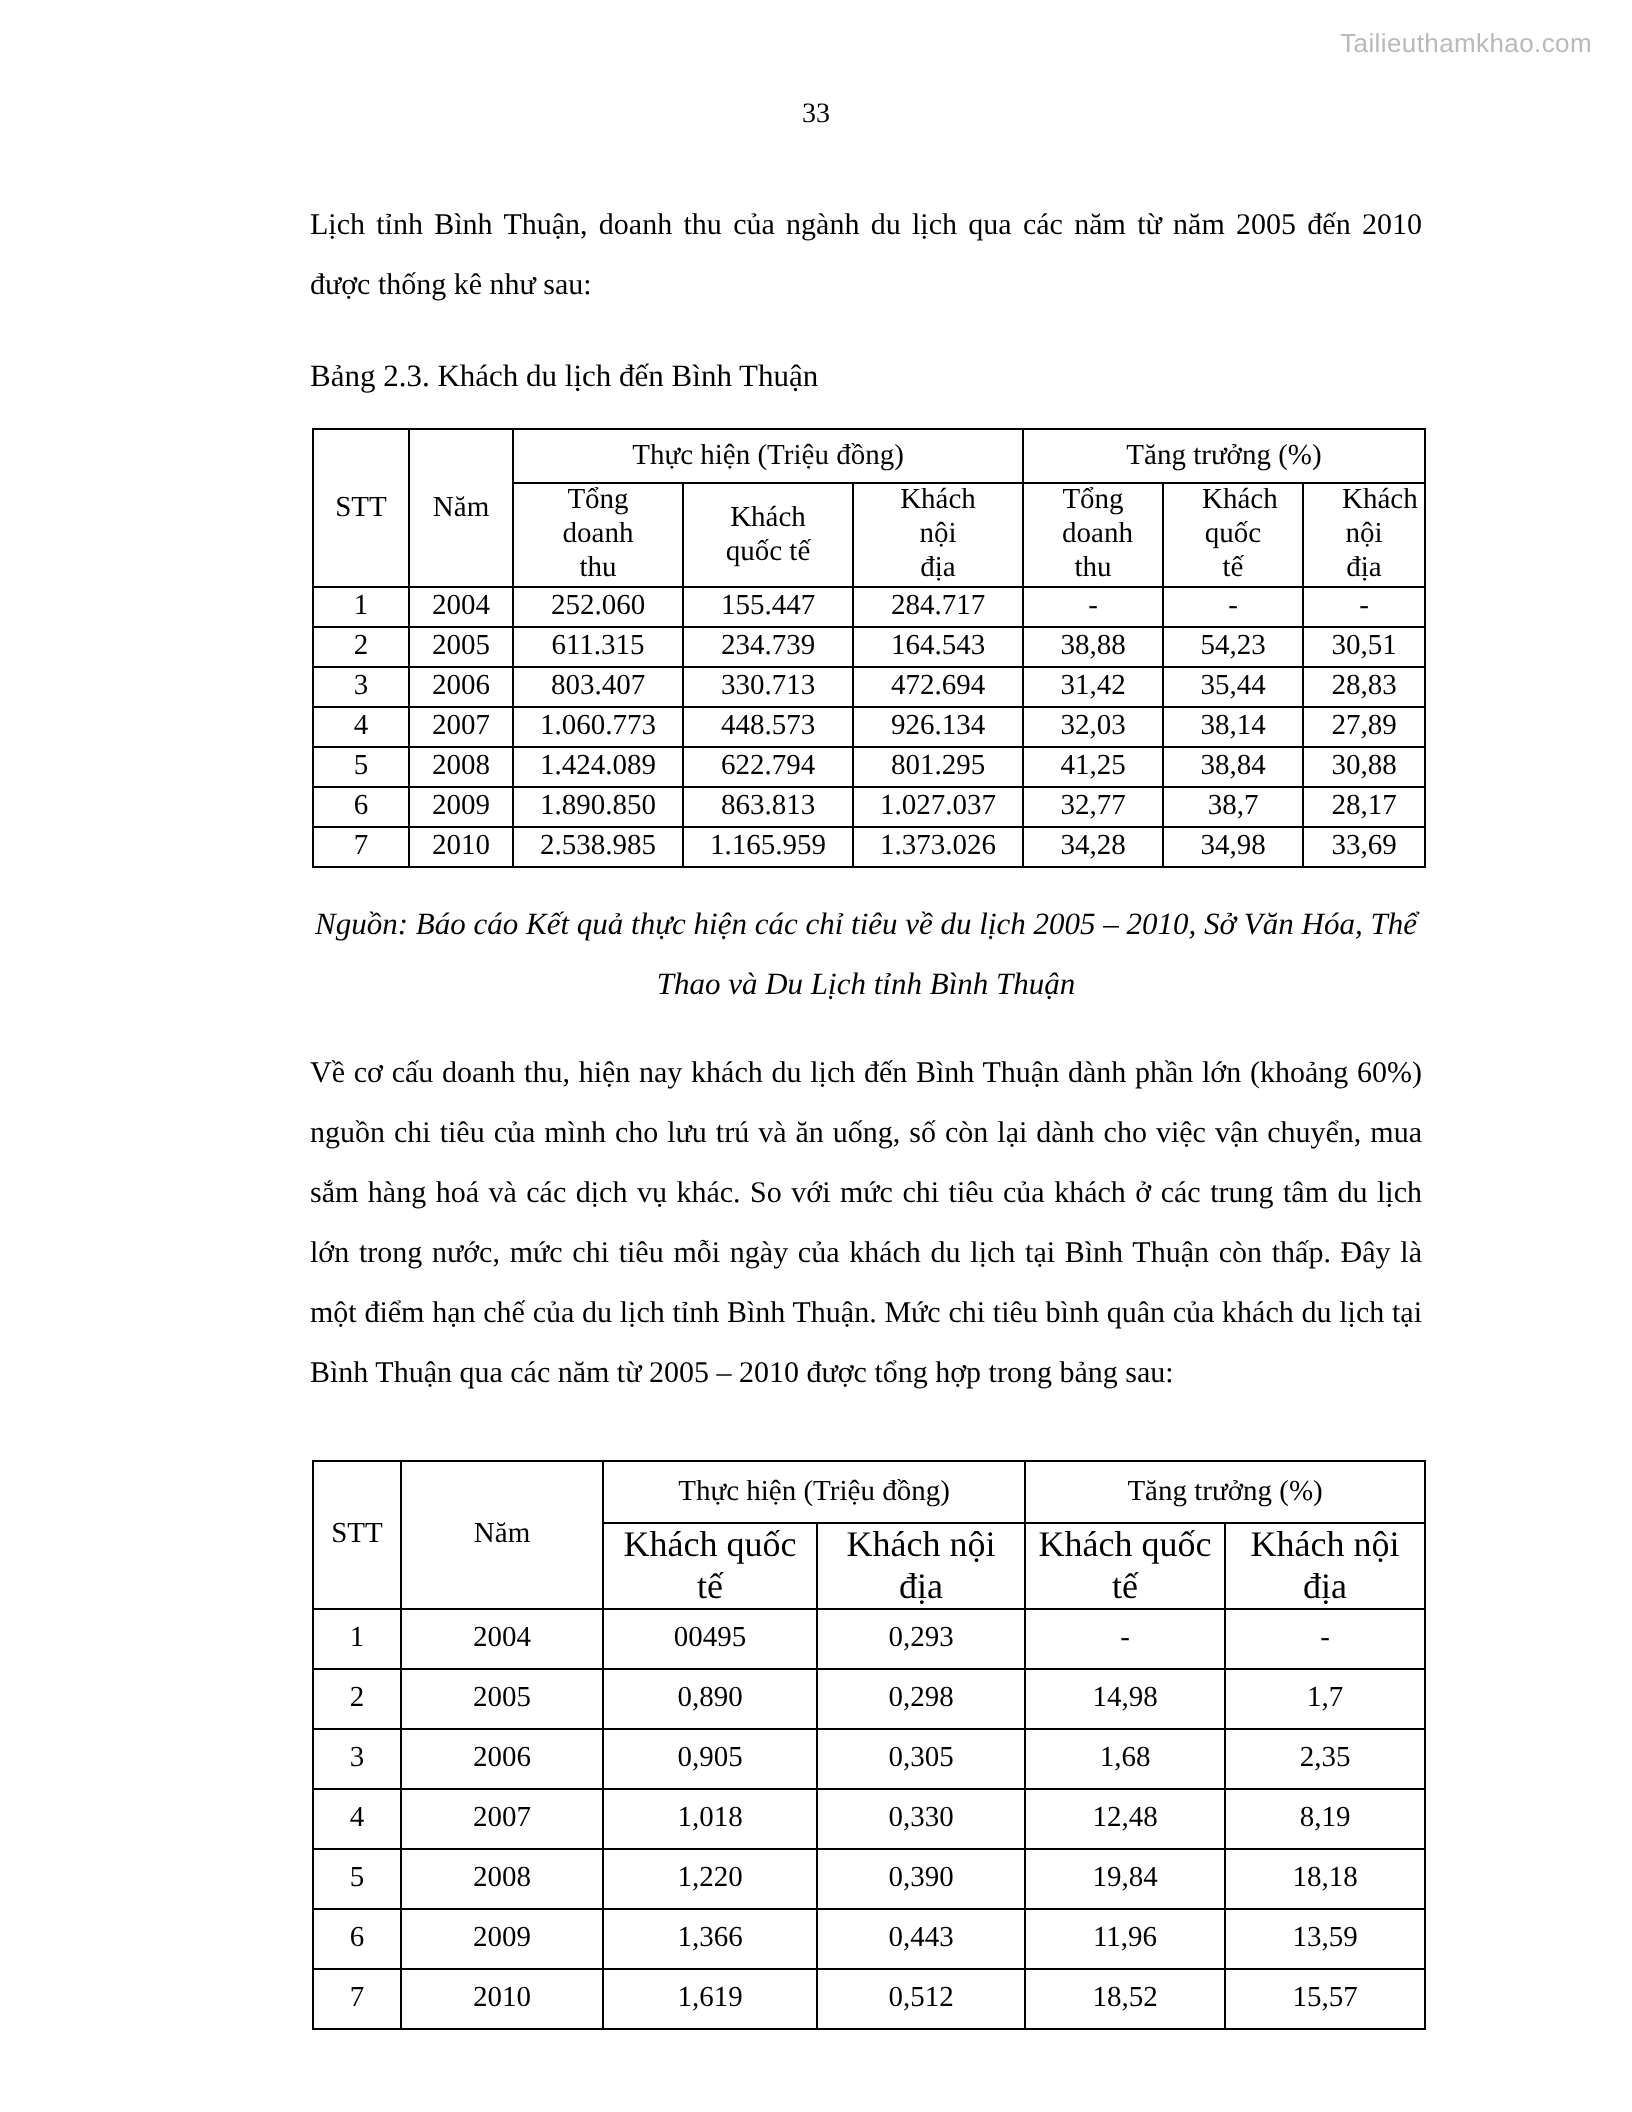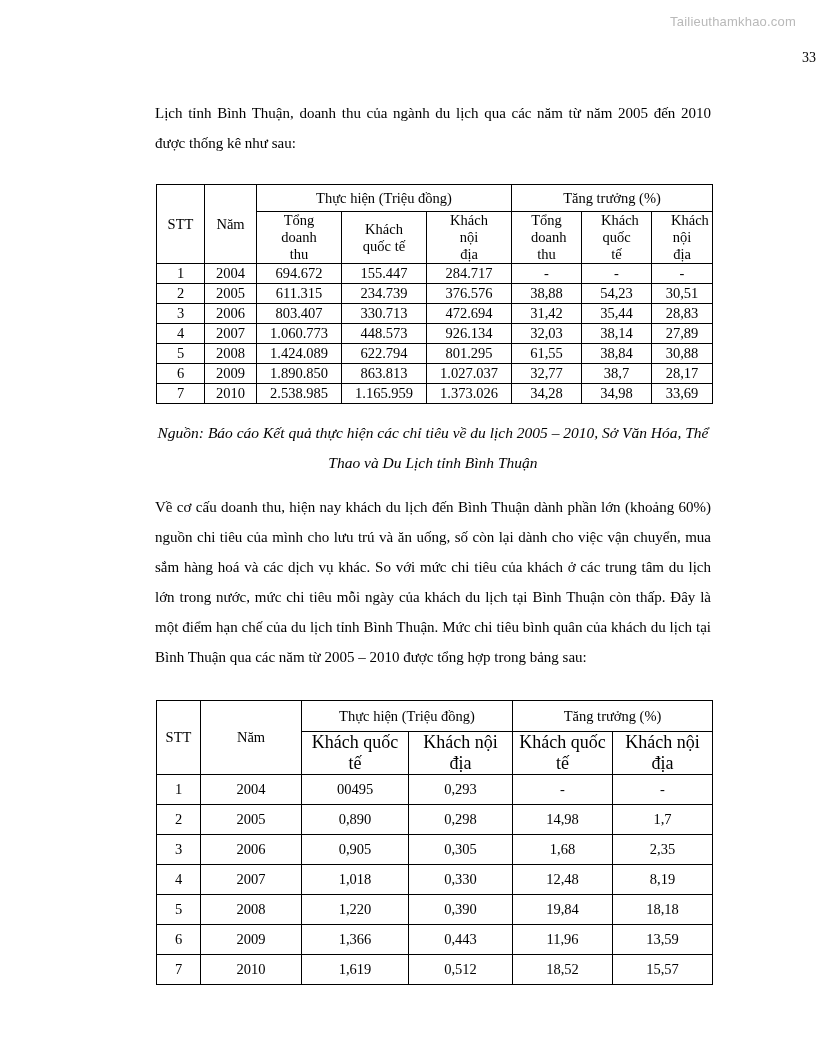--- a/index.html
+++ b/index.html
@@ -35,21 +35,21 @@
     white-space: nowrap;
     user-select: none;
   }
 
   
   .page-number {
     position: absolute;
     top: 50px;
     left: 0;
     width: 816px;
-    text-align: right;
+    text-align: center;
     font-size: 14px;
   }
 
   
   .content {
     position: absolute;
     left: 155px;
     top: 98px;
     width: 556px;
   }
@@ -156,20 +156,21 @@
   <div class="watermark">Tailieuthamkhao.com</div>
 
   <div class="page-number">33</div>
 
   <div class="content">
 
     <p class="para">Lịch tỉnh Bình Thuận, doanh thu của ngành du lịch qua các năm từ năm 2005 đến 2010 được thống kê như sau:</p>
 
     <div class="spacer-16"></div>
 
+    <p class="caption">Bảng 2.3. Khách du lịch đến Bình Thuận</p>
 
     <div class="spacer-10"></div>
 
     <table id="table-23" class="doc-table">
       <colgroup>
         <col style="width:48px">
         <col style="width:52px">
         <col style="width:85px">
         <col style="width:85px">
         <col style="width:85px">
@@ -190,33 +191,33 @@
           <th class="sub">Khách nội<br>địa</th>
           <th class="sub">Tổng<br>doanh thu</th>
           <th class="sub">Khách<br>quốc tế</th>
           <th class="sub">Khách<br>nội địa</th>
         </tr>
       </thead>
       <tbody id="table-23-body">
           <tr>
             <td class="cell">1</td>
             <td class="cell">2004</td>
-            <td class="cell">694.672</td>
+            <td class="cell">252.060</td>
             <td class="cell">155.447</td>
             <td class="cell">284.717</td>
             <td class="cell">-</td>
             <td class="cell">-</td>
             <td class="cell">-</td>
           </tr>
           <tr>
             <td class="cell">2</td>
             <td class="cell">2005</td>
             <td class="cell">611.315</td>
             <td class="cell">234.739</td>
-            <td class="cell">376.576</td>
+            <td class="cell">164.543</td>
             <td class="cell">38,88</td>
             <td class="cell">54,23</td>
             <td class="cell">30,51</td>
           </tr>
           <tr>
             <td class="cell">3</td>
             <td class="cell">2006</td>
             <td class="cell">803.407</td>
             <td class="cell">330.713</td>
             <td class="cell">472.694</td>
@@ -233,21 +234,21 @@
             <td class="cell">32,03</td>
             <td class="cell">38,14</td>
             <td class="cell">27,89</td>
           </tr>
           <tr>
             <td class="cell">5</td>
             <td class="cell">2008</td>
             <td class="cell">1.424.089</td>
             <td class="cell">622.794</td>
             <td class="cell">801.295</td>
-            <td class="cell">61,55</td>
+            <td class="cell">41,25</td>
             <td class="cell">38,84</td>
             <td class="cell">30,88</td>
           </tr>
           <tr>
             <td class="cell">6</td>
             <td class="cell">2009</td>
             <td class="cell">1.890.850</td>
             <td class="cell">863.813</td>
             <td class="cell">1.027.037</td>
             <td class="cell">32,77</td>

